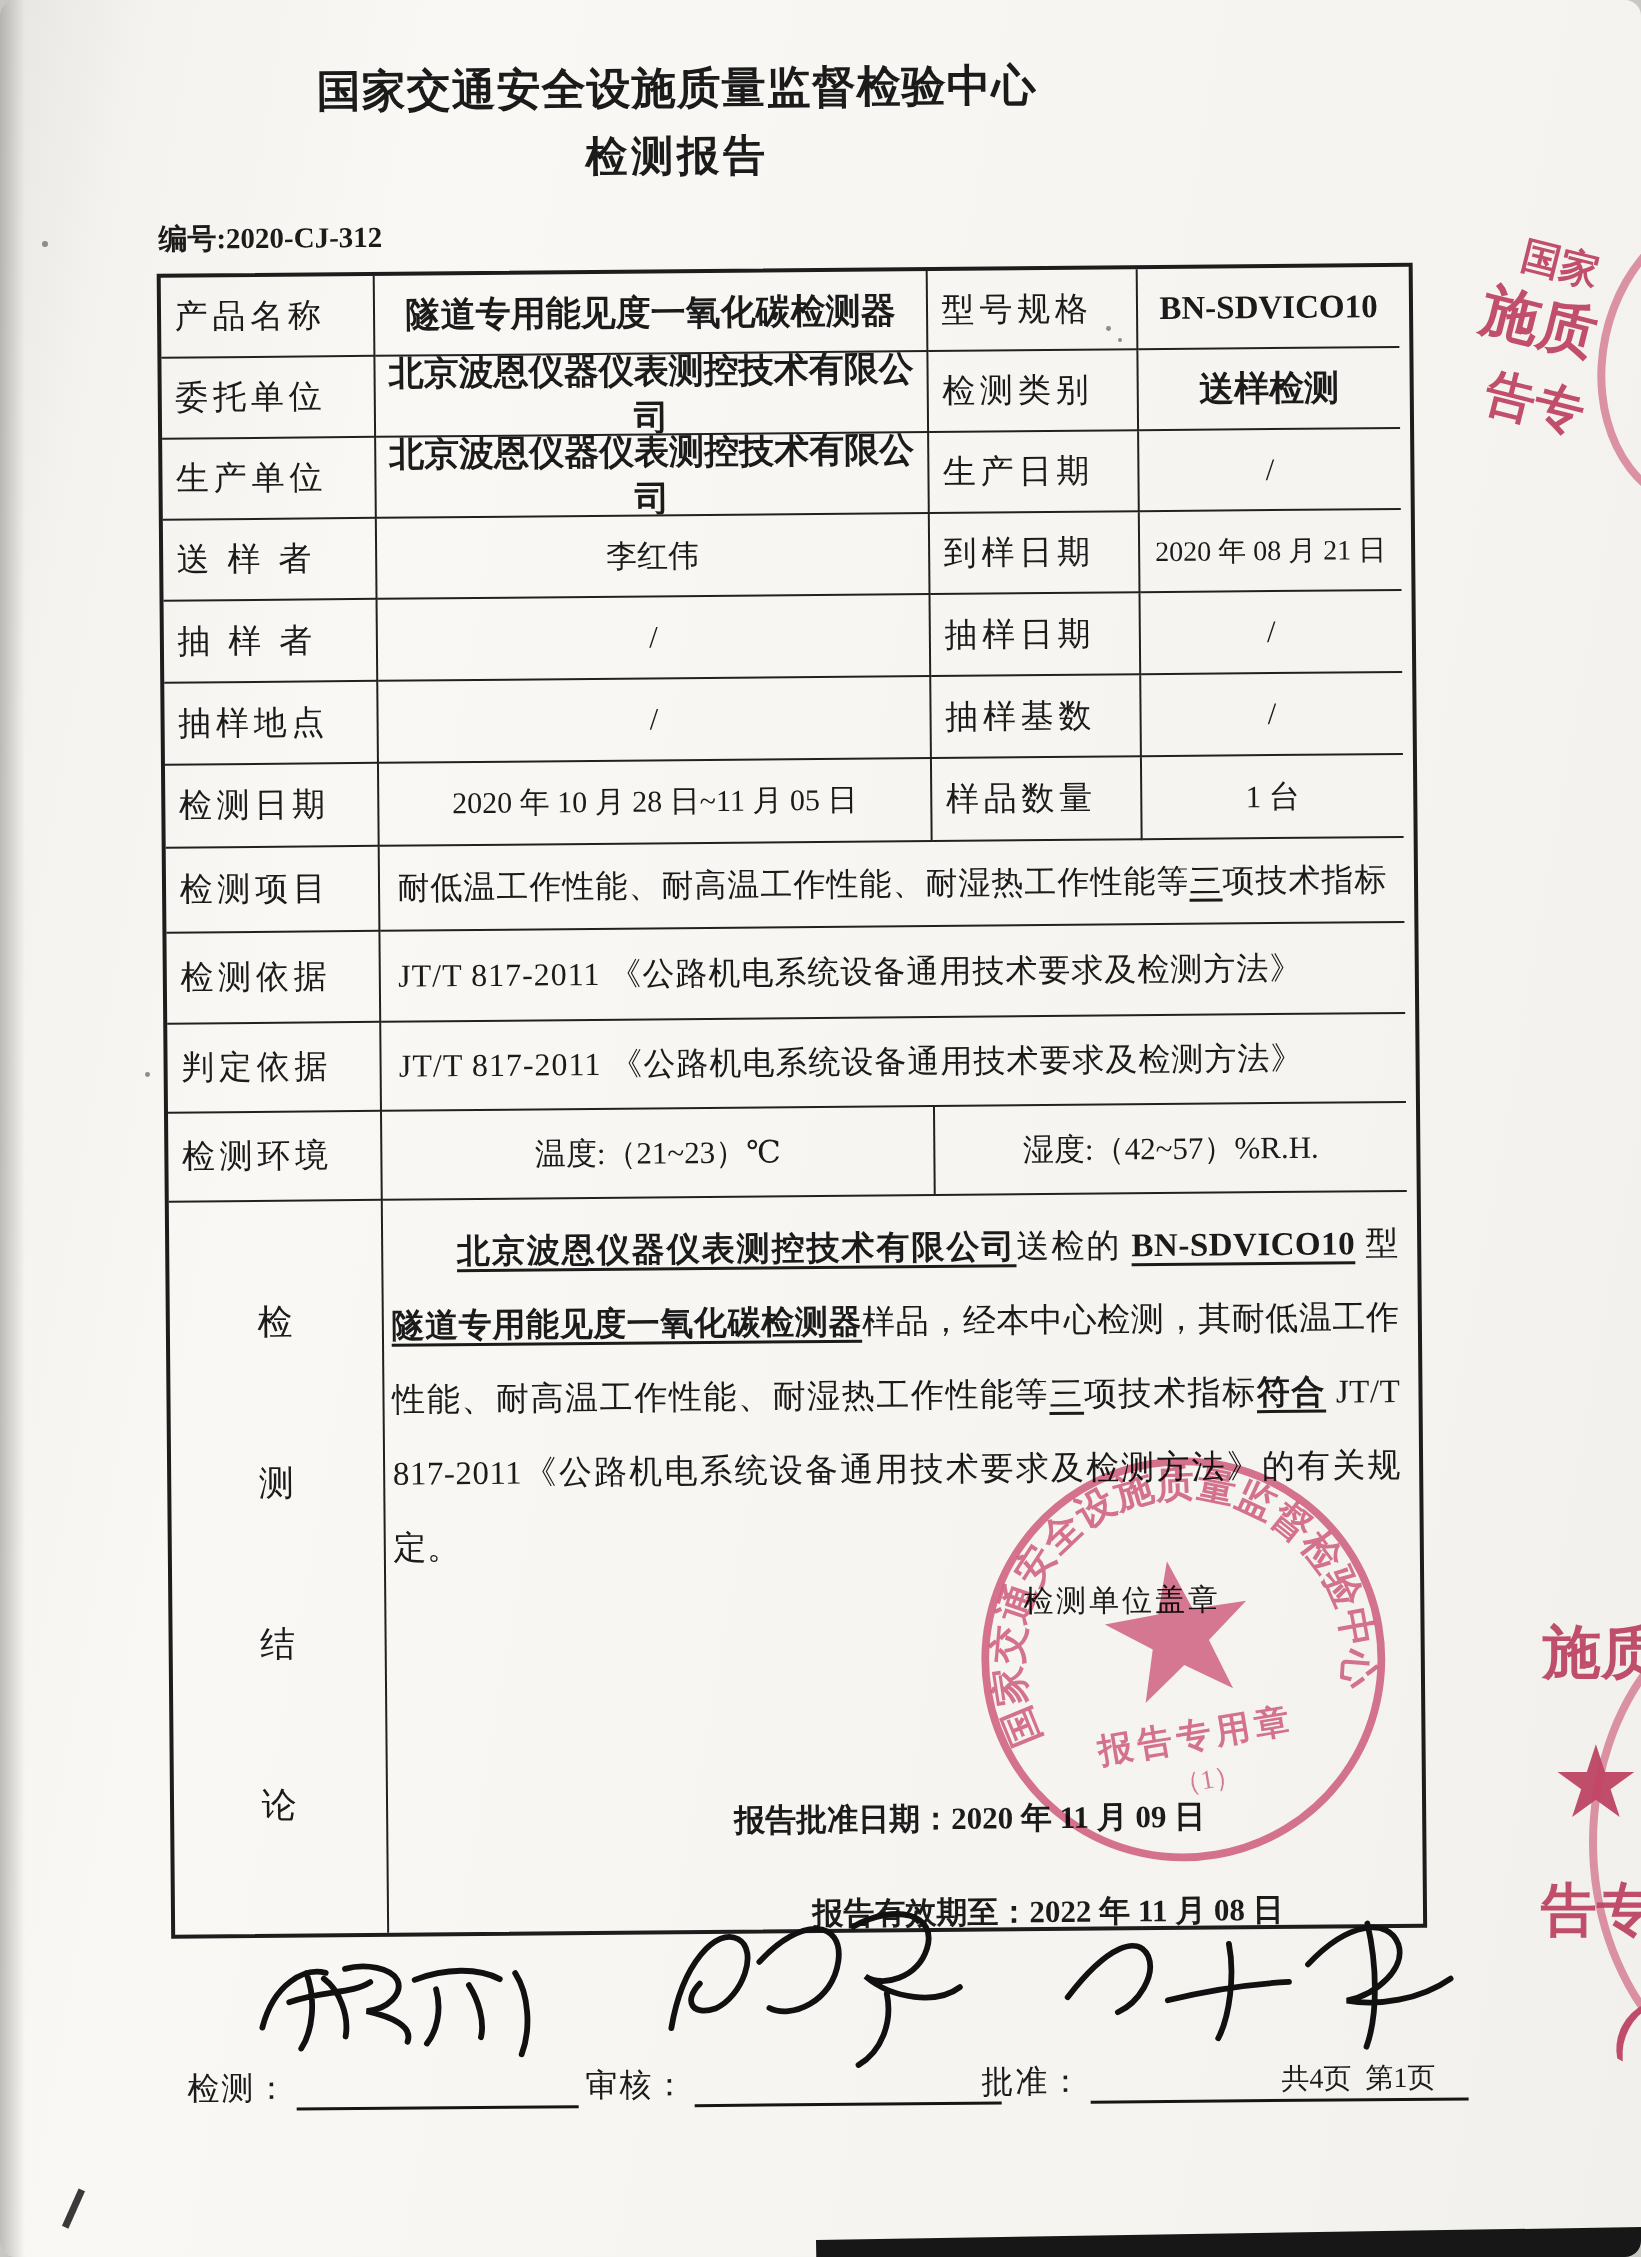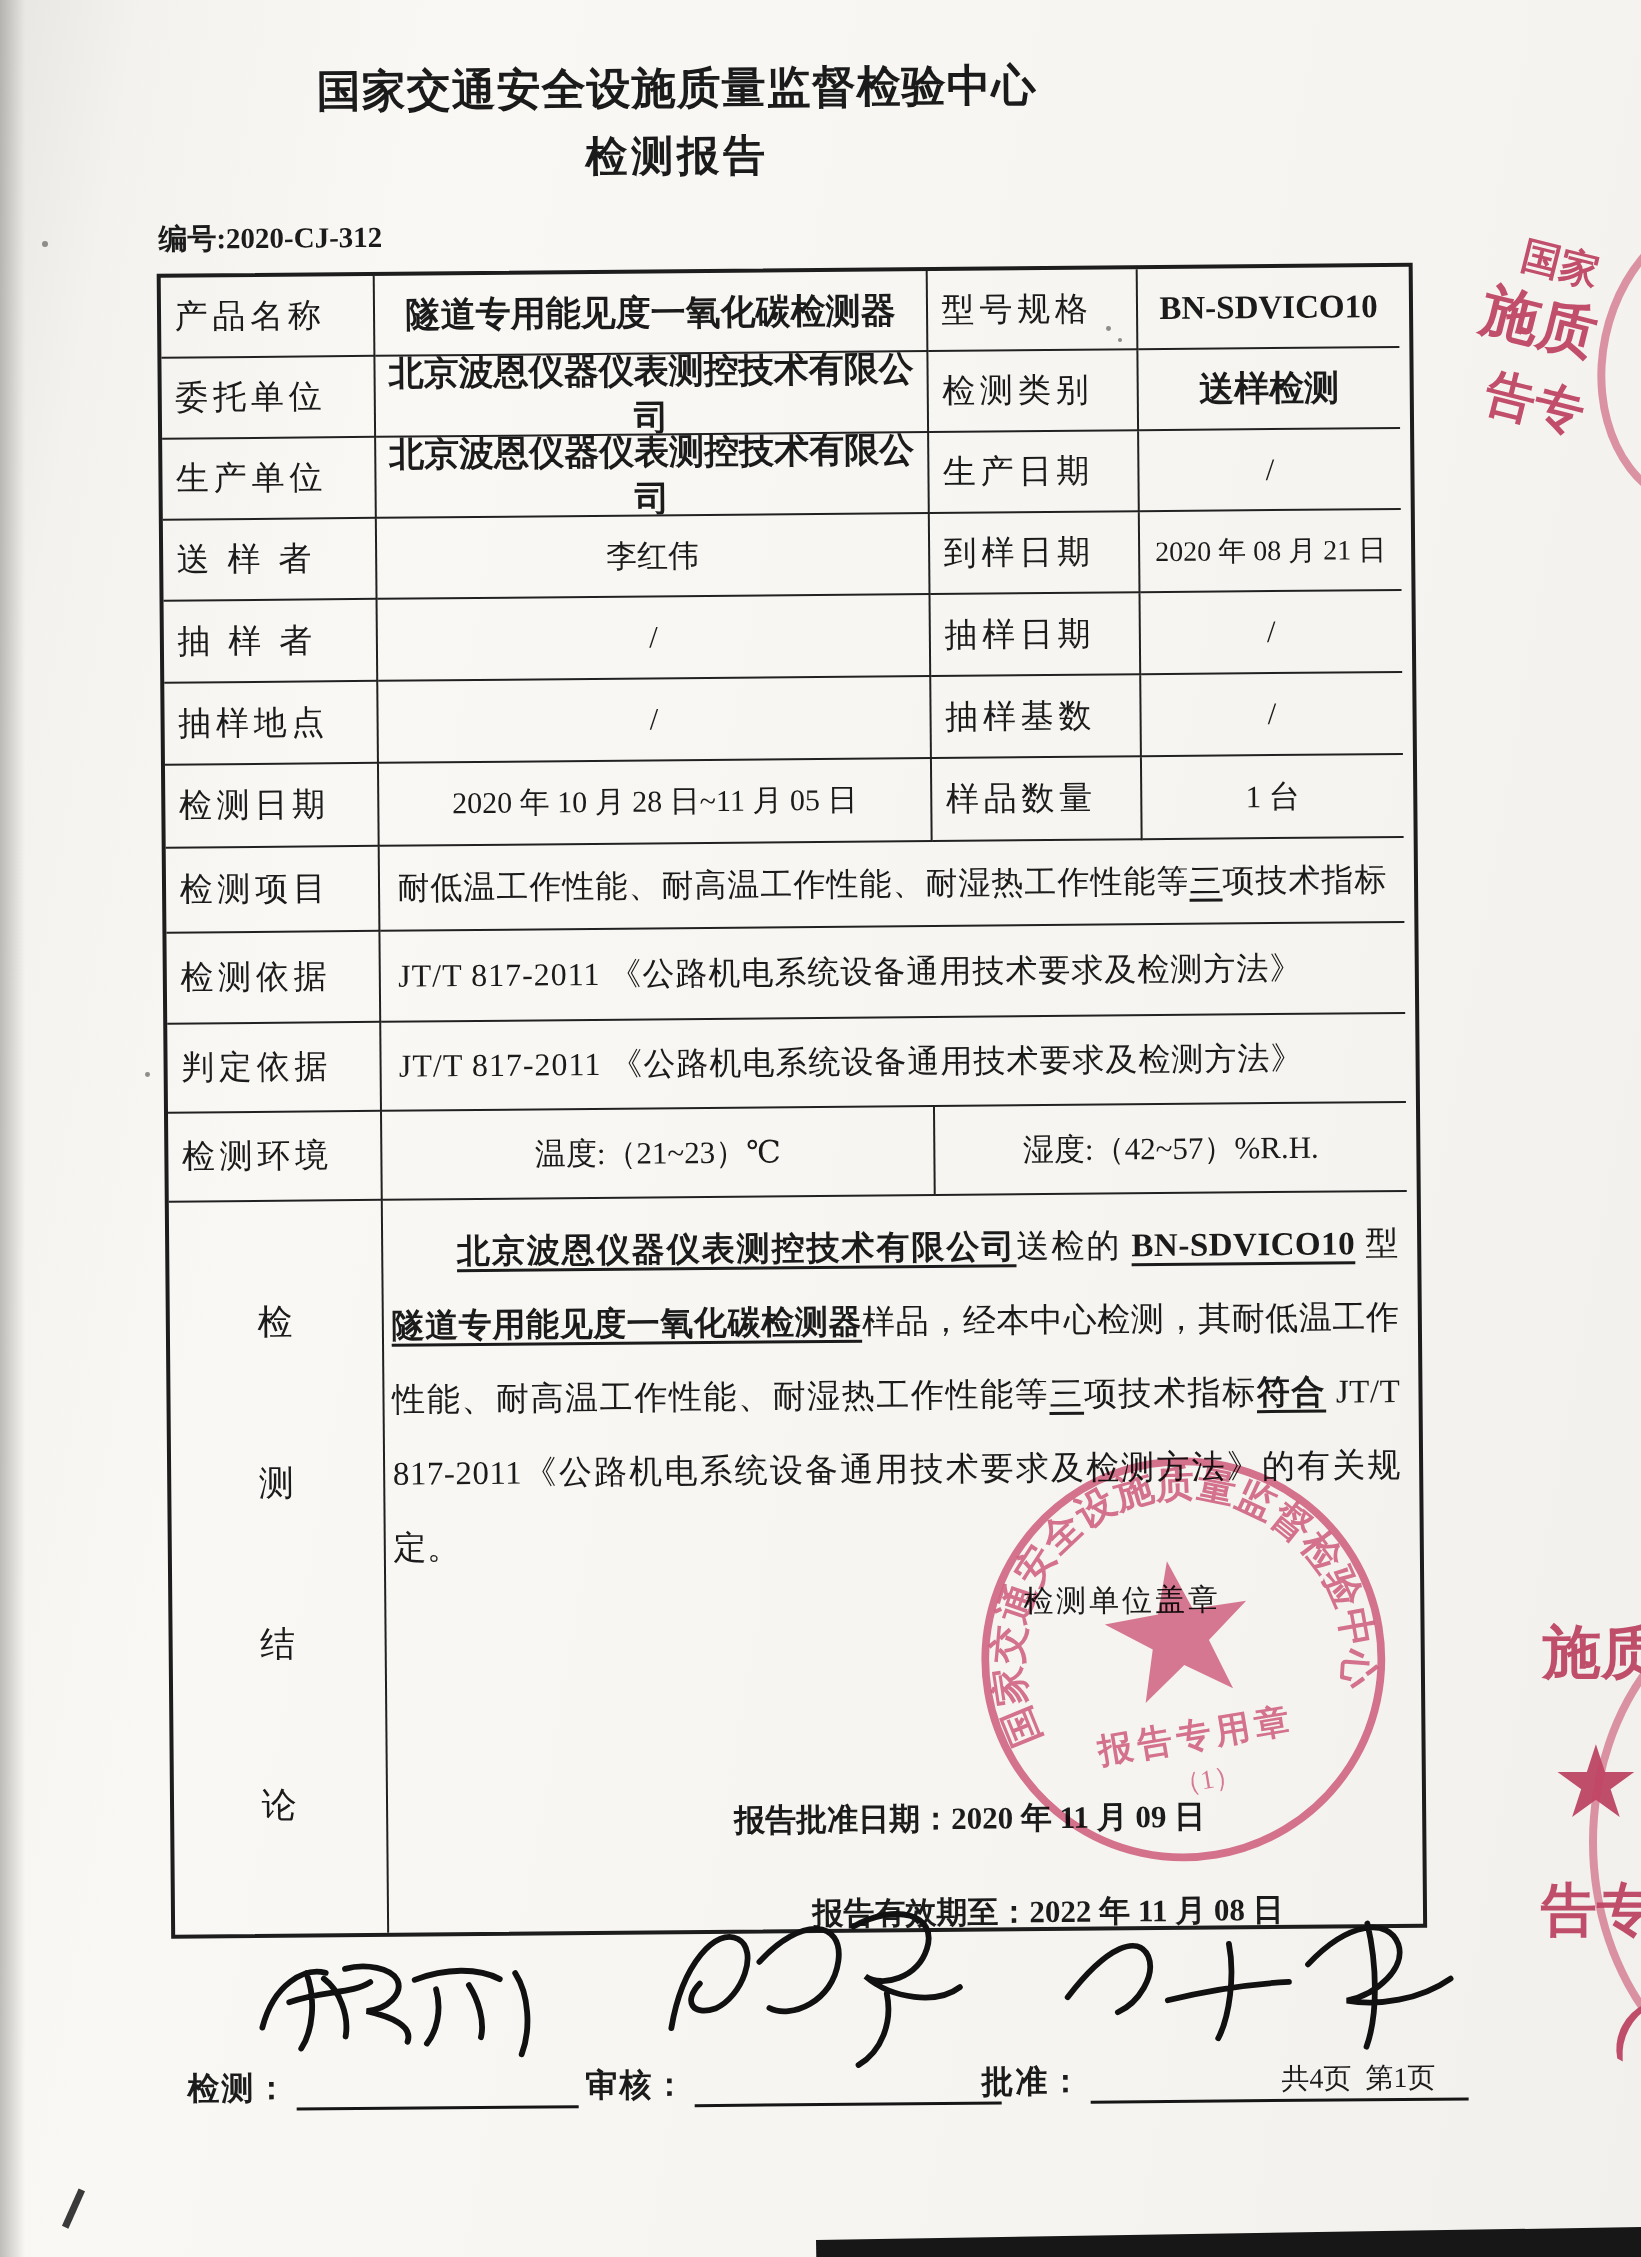--- a/index.html
+++ b/index.html
@@ -1,18 +1,18 @@
 <!DOCTYPE html>
 <html><head>
 <meta charset="utf-8">
 <style>
   html,body{margin:0;padding:0;background:#c9c7c3;}
   .doc{position:relative;width:1641px;height:2257px;margin:0 auto;overflow:hidden;
        background:linear-gradient(100deg,#e7e5e1 0%,#f4f2ee 7%,#faf8f5 22%,#f6f4f0 70%,#f2f0ec 100%);
-       font-family:"Liberation Serif","DejaVu Serif",serif;color:#1b1b1b;}
+       font-family:"Liberation Serif","DejaVu Serif",serif;color:#1b1b1b;border-radius:16px;}
   .edge-left{position:absolute;left:0;top:0;width:25px;height:100%;
        background:linear-gradient(to right,rgba(120,118,115,.45),rgba(120,118,115,0));}
   .tilt{position:absolute;inset:0;transform:rotate(-0.5deg);transform-origin:821px 1110px;}
 
   .titles{position:absolute;left:145px;top:58px;width:1081px;text-align:center;}
   .t1{font-size:44px;font-weight:bold;letter-spacing:1px;}
   .t2{font-size:42px;font-weight:bold;letter-spacing:3.9px;margin-top:9.7px;}
   .report-no{position:absolute;left:166px;top:214px;font-size:29px;font-weight:bold;}
 
   .tbl{position:absolute;left:164px;top:268px;width:1248px;border:4.8px solid #1d1d1d;
@@ -32,21 +32,21 @@
 
   .concl-lbl{flex-direction:column;justify-content:center;gap:114px;padding-top:97px;font-size:35px;letter-spacing:1.9px;}
   .concl{position:relative;display:block;}
   .concl-para{position:absolute;left:7.7px;top:13.5px;width:1008px;font-size:33px;line-height:74px;
       text-align:justify;text-indent:2em;letter-spacing:0.5px;}
   .stamp-cap{position:absolute;left:637px;top:386px;font-size:30px;letter-spacing:2.9px;}
   .dates{position:absolute;left:346px;top:599px;font-size:31px;font-weight:bold;line-height:47px;white-space:pre;}
 
   .sig-row{position:absolute;left:0;top:2045px;width:1641px;}
   .sig-group{position:absolute;display:flex;align-items:flex-end;}
-  .sig-label{font-size:32px;font-weight:bold;letter-spacing:1.9px;}
+  .sig-label{font-size:32px;font-weight:normal;letter-spacing:1.9px;}
   .sig-line{display:inline-block;border-bottom:3.9px solid #161616;height:39px;margin-left:7.7px;}
   .sig-svg{position:absolute;pointer-events:none;}
   .sig-svg path{fill:none;stroke:#111;stroke-width:6;stroke-linecap:round;}
   .page-note{position:absolute;left:1273px;top:2064px;font-size:28px;white-space:pre;}
 
   .stamp{position:absolute;left:966px;top:1450px;width:425px;height:425px;
       transform:rotate(-9deg);mix-blend-mode:multiply;opacity:.88;}
   .stamp text{fill:#c8456a;}
   .edge-frag{position:absolute;color:#c54366;font-weight:bold;opacity:.92;mix-blend-mode:multiply;}
   .frag-char{position:absolute;white-space:nowrap;}

